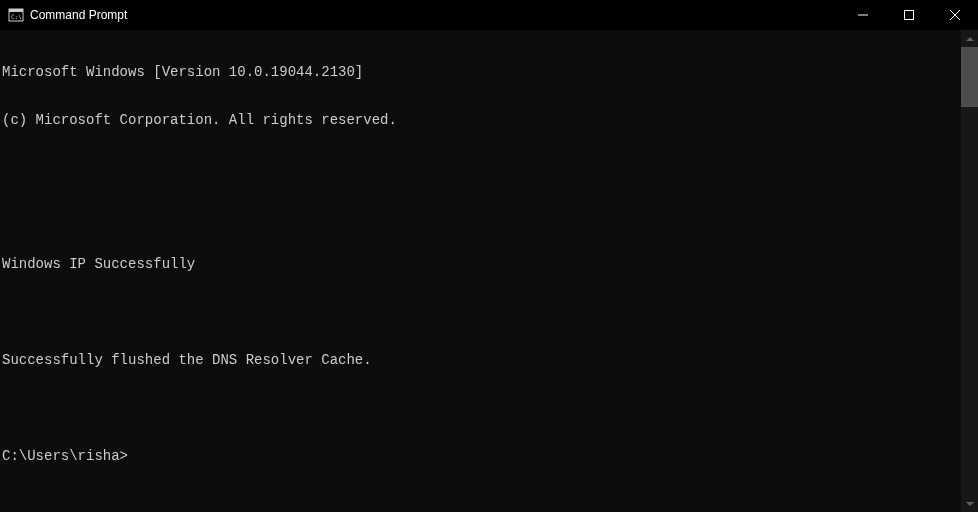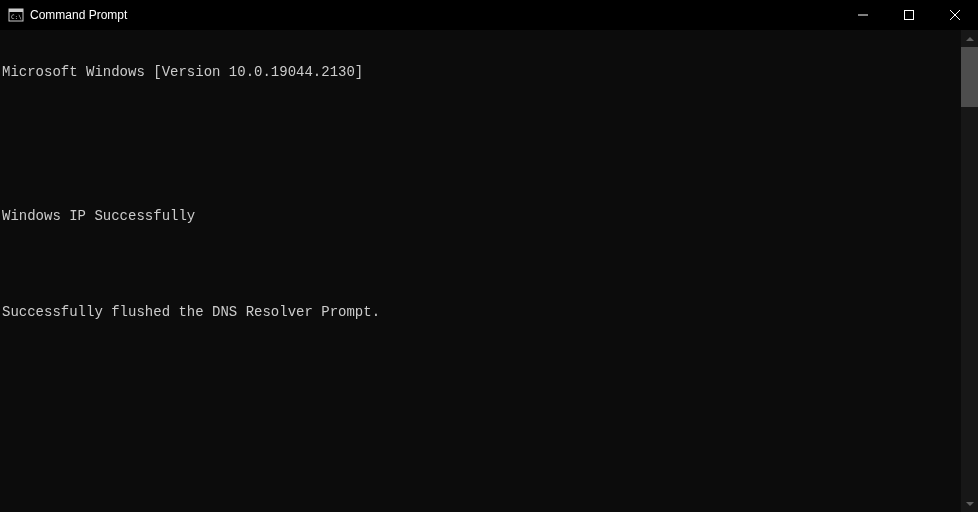--- a/index.html
+++ b/index.html
@@ -145,26 +145,28 @@
         <line x1="0" y1="0" x2="10" y2="10" stroke="#ffffff" stroke-width="1"></line>
         <line x1="10" y1="0" x2="0" y2="10" stroke="#ffffff" stroke-width="1"></line>
       </svg>
     </button>
   </div>
 </div>
 
 <div class="terminal-area">
   <div class="terminal-content">
     <span class="line">Microsoft Windows [Version 10.0.19044.2130]</span>
+    <span class="line">(c) Microsoft Corporation. All rights reserved.</span>
     <span class="line"></span>
     <span class="line"></span>
     <span class="line">Windows IP Successfully</span>
     <span class="line"></span>
-    <span class="line">Successfully flushed the DNS Resolver Prompt.</span>
+    <span class="line">Successfully flushed the DNS Resolver Cache.</span>
     <span class="line"></span>
+    <span class="line">C:\Users\risha&gt;</span>
   </div>
   <div class="scrollbar">
     <div class="scroll-arrow up">
       <svg width="8" height="4" viewBox="0 0 8 4">
           <polygon points="4,0 8,4 0,4" fill="#606060"></polygon>
         </svg>
     </div>
     <div class="scroll-thumb"></div>
     <div class="scroll-arrow down">
       <svg width="8" height="4" viewBox="0 0 8 4">

